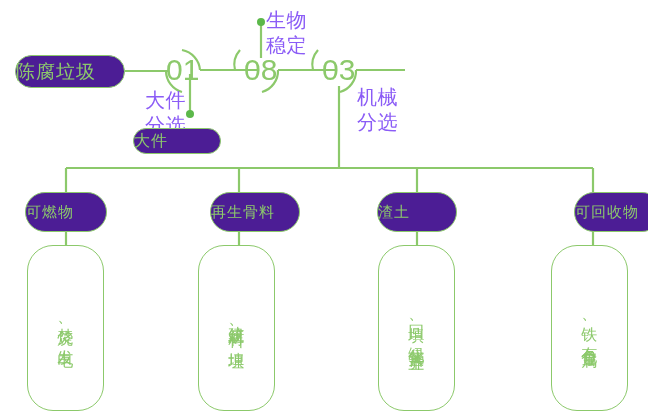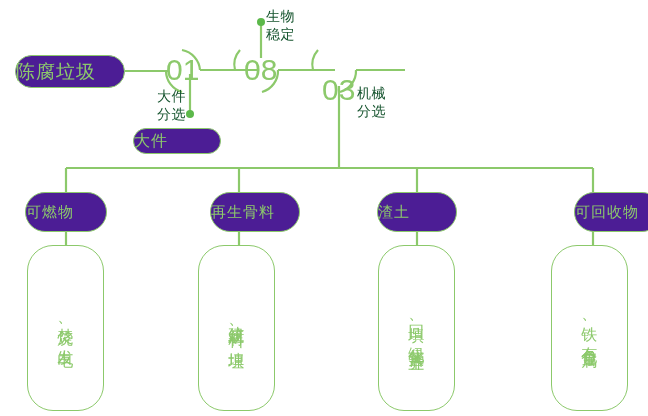--- a/index.html
+++ b/index.html
@@ -91,27 +91,27 @@
     position: absolute;
     color: #8cc96b;
     font-size: 30px;
     font-weight: 400;
     letter-spacing: 0px;
     line-height: 1;
     white-space: nowrap;
   }
   .stagenum-0 { left: 166px; top: 55px; }
   .stagenum-1 { left: 244px; top: 55px; }
-  .stagenum-2 { left: 322px; top: 55px; margin-top: 20px; }
+  .stagenum-2 { left: 322px; top: 55px; }
 
   
   .anno {
     position: absolute;
-    color: #14532d;
-    font-size: 14px;
+    color: #8b5cf6;
+    font-size: 20px;
     line-height: 1.25;
     white-space: pre-line;
     letter-spacing: 0.5px;
   }
   .anno-bio    { left: 266px; top: 8px;  }
   .anno-bulky  { left: 134px; top: 88px; text-align: right; width: 52px; }
   .anno-mech   { left: 357px; top: 85px; text-align: center; }
 </style>
 </head>
 <body>

